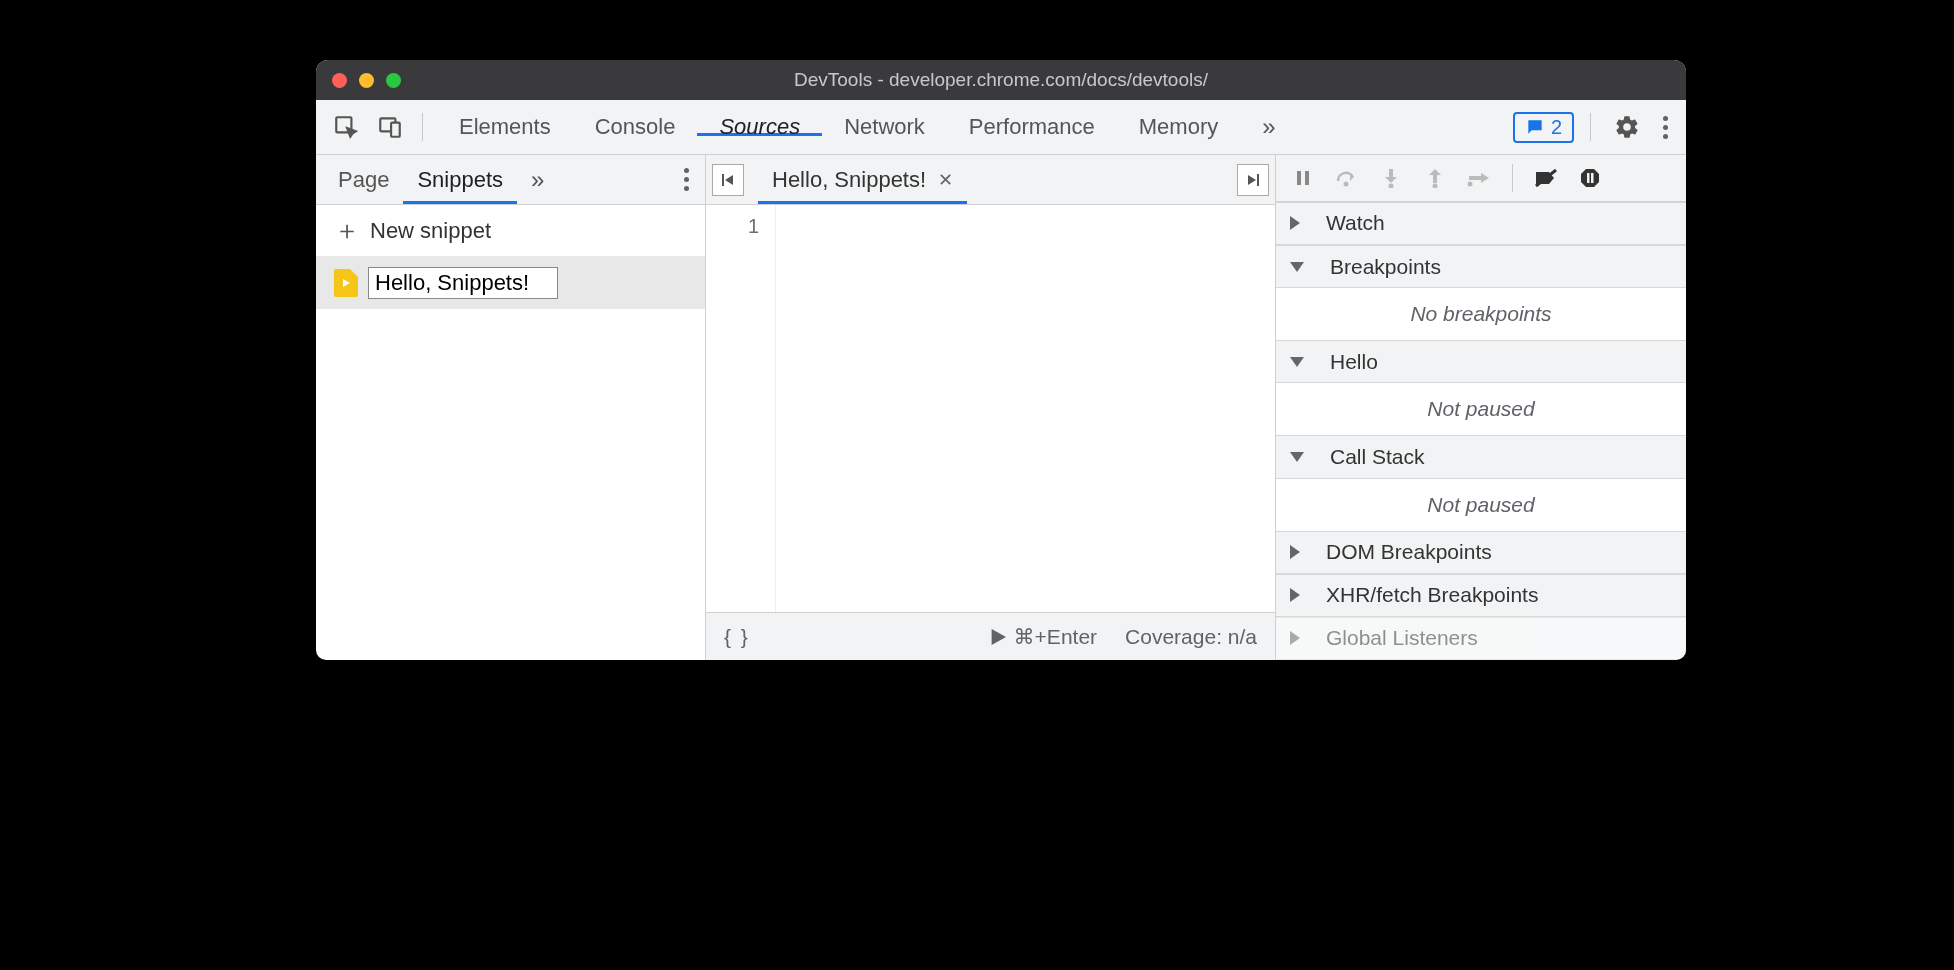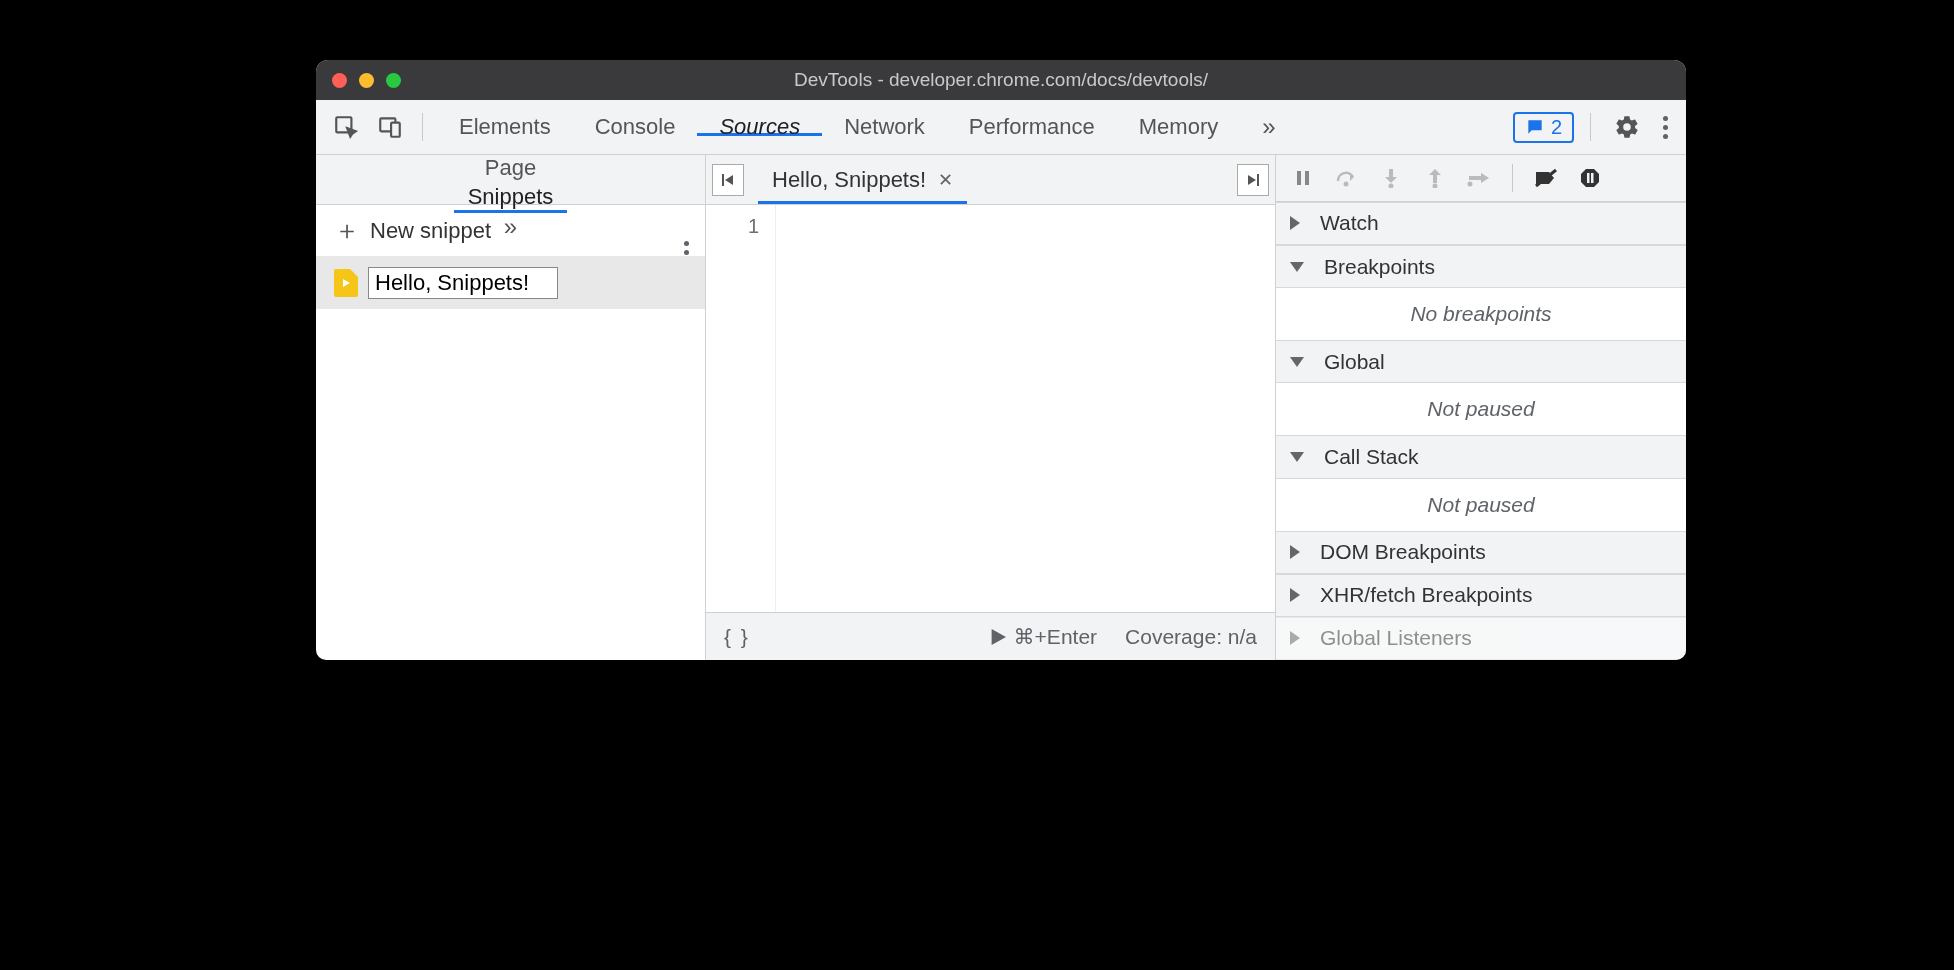--- a/index.html
+++ b/index.html
@@ -67,21 +67,21 @@
   .issues-badge {
     border:2px solid #1a73e8; border-radius:4px; padding:2px 10px;
     display:flex; align-items:center; gap:6px; color:#1a73e8; font-size:20px;
   }
   .content { display:flex; height: calc(100% - 95px); }
   .sidebar {
     width: 390px; border-right:1px solid #d0d0d0; display:flex; flex-direction:column;
   }
   .sidebar-tabs {
     height:50px; background:#f1f3f4; border-bottom:1px solid #d0d0d0;
-    display:flex; align-items:center; padding:0 8px;flex-direction:column;
+    display:flex; align-items:center; padding:0 8px;
   }
   .sidebar-tab {
     padding:0 14px; height:100%; display:flex; align-items:center;
     font-size:22px; color:#555; cursor:pointer;
   }
   .sidebar-tab.active { color:#202124; border-bottom:3px solid #1a73e8; padding-top:3px; }
   .sidebar-more { margin-left:auto; display:flex; align-items:center; gap:6px; }
   .new-snippet-row {
     height:52px; display:flex; align-items:center; padding:0 18px; gap:10px;
     font-size:22px; color:#333; border-bottom:1px solid #e8e8e8; cursor:pointer;
@@ -134,21 +134,21 @@
   .editor-footer-right { margin-left:auto; display:flex; align-items:flex-end; gap:28px; }
   .debug-pane { width:410px; display:flex; flex-direction:column; overflow:hidden; }
   .debug-toolbar {
     height:50px; background:#f1f3f4; border-bottom:1px solid #d0d0d0;
     display:flex; align-items:center; padding:0 10px; gap:10px;
   }
   .dbg-btn { color:#888; display:flex; align-items:center; justify-content:center; width:34px; }
   .dbg-btn.dark { color:#333; }
   .debug-section-header {
     height:46px; background:#f1f3f4; border-bottom:1px solid #d8d8d8; border-top:1px solid #d8d8d8;
-    display:flex; align-items:center; padding:0 14px; gap:20px;
+    display:flex; align-items:center; padding:0 14px; gap:26px;
     font-size:21px; color:#333;
   }
   .debug-section-body {
     padding:14px 0; text-align:center; font-size:21px; font-style:italic; color:#5f6368;
     background:#fff;
   }
   .tri-right { width:0; height:0; border-style:solid; border-width:7px 0 7px 10px; border-color:transparent transparent transparent #666; }
   .tri-down { width:0; height:0; border-style:solid; border-width:10px 7px 0 7px; border-color:#666 transparent transparent transparent; }
   .chevrons::before { content:'\00bb'; font-size:24px; color:#555; }
   .kebab { display:flex; flex-direction:column; gap:4px; padding:0 8px;}
@@ -343,21 +343,21 @@
       </div>
 
       <div class="debug-section-header">
         <span class="tri-down"></span>
         <span>Breakpoints</span>
       </div>
       <div class="debug-section-body">No breakpoints</div>
 
       <div class="debug-section-header">
         <span class="tri-down"></span>
-        <span>Global</span>
+        <span>Hello</span>
       </div>
       <div class="debug-section-body">Not paused</div>
 
       <div class="debug-section-header">
         <span class="tri-down"></span>
         <span>Call Stack</span>
       </div>
       <div class="debug-section-body">Not paused</div>
 
       <div class="debug-section-header">

